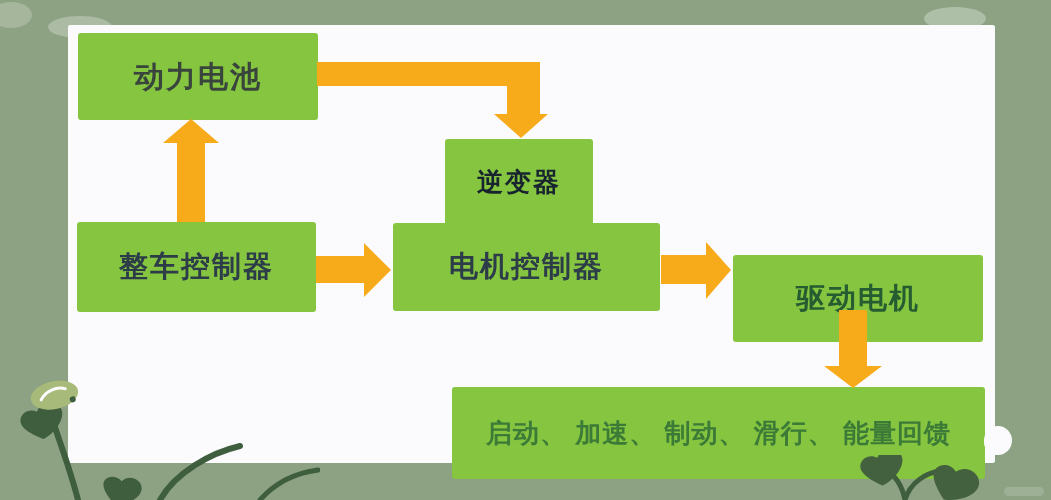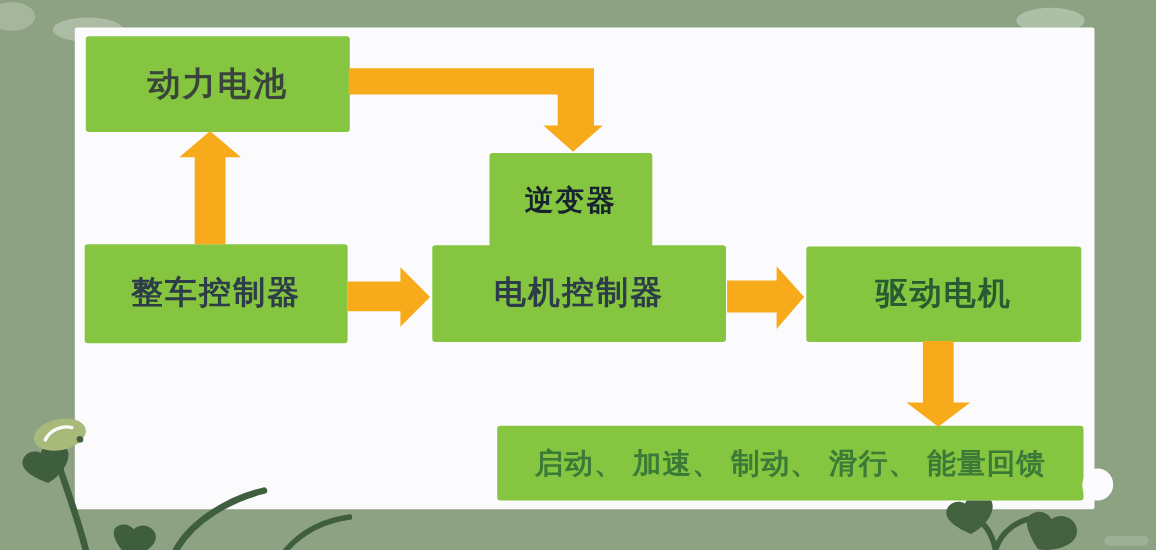--- a/index.html
+++ b/index.html
@@ -15,21 +15,21 @@
   .node{
     position:absolute; display:flex; align-items:center; justify-content:center;
     background:#85c53f; border-radius:3px; font-weight:bold; text-align:center;
     letter-spacing:2px; line-height:1.1;
   }
   .node-battery   { left:78px;  top:33px;  width:240px; height:87px; font-size:30px; color:#39453c; }
   .node-inverter  { left:445px; top:139px; width:148px; height:86px; font-size:26px; color:#17232f; }
   .node-vcu       { left:77px;  top:222px; width:239px; height:90px; font-size:29px; color:#2c3c49; }
   .node-mcu       { left:393px; top:223px; width:267px; height:88px; font-size:29px; color:#2c3c49; }
   .node-motor     { left:733px; top:224px; width:250px; height:87px; font-size:29px; color:#265c31; }
-  .node-functions { left:452px; top:387px; width:533px; height:68px; font-size:26px; color:#3c7a38; letter-spacing:1px;}
+  .node-functions { left:452px; top:387px; width:533px; height:92px; font-size:26px; color:#3c7a38; letter-spacing:1px;}
   .arrows{ position:absolute; left:0; top:0; width:1051px; height:500px; pointer-events:none; }
   .deco-ellipse{ position:absolute; border-radius:50%; background:#acbca4; }
   .deco-tl1{ left:48px;  top:16px; width:64px; height:22px; }
   .deco-tl2{ left:-10px; top:2px;  width:42px; height:26px; background:#a5b69d; }
   .deco-tr { left:924px; top:7px;  width:62px; height:23px; background:#aebfa8; }
   .white-blob{
     position:absolute; left:984px; top:426px; width:28px; height:29px;
     background:#fbfbfd; border-radius:50% 50% 50% 45%;
   }
   .watermark-pill{
@@ -56,21 +56,21 @@
   </div>
   <div class="node node-inverter" style="background-color: rgb(133, 197, 63);">
     <span>逆变器</span>
   </div>
   <div class="node node-mcu" style="background-color: rgb(133, 197, 63);">
     <span>电机控制器</span>
   </div>
   <div class="node node-vcu" style="background-color: rgb(133, 197, 63);">
     <span>整车控制器</span>
   </div>
-  <div class="node node-motor" style="background-color: rgb(133, 197, 63);">
+  <div class="node node-motor" style="background-color: rgb(133, 197, 63); margin-top: 31px;">
     <span>驱动电机</span>
   </div>
   <div class="node node-functions" style="background-color: rgb(133, 197, 63);">
     <span>启动、 加速、 制动、 滑行、 能量回馈</span>
   </div>
 
   <svg class="arrows" viewBox="0 0 1051 500">
     <polygon points="177,222 177,143 163,143 191,119 219,143 205,143 205,222" fill="#f8ab1a"></polygon>
     <polygon points="317,62 540,62 540,114 548,114 521,138 494,114 507,114 507,86 317,86" fill="#f8ab1a"></polygon>
     <polygon points="316,256 364,256 364,243 391,270 364,297 364,283 316,283" fill="#f8ab1a"></polygon>

